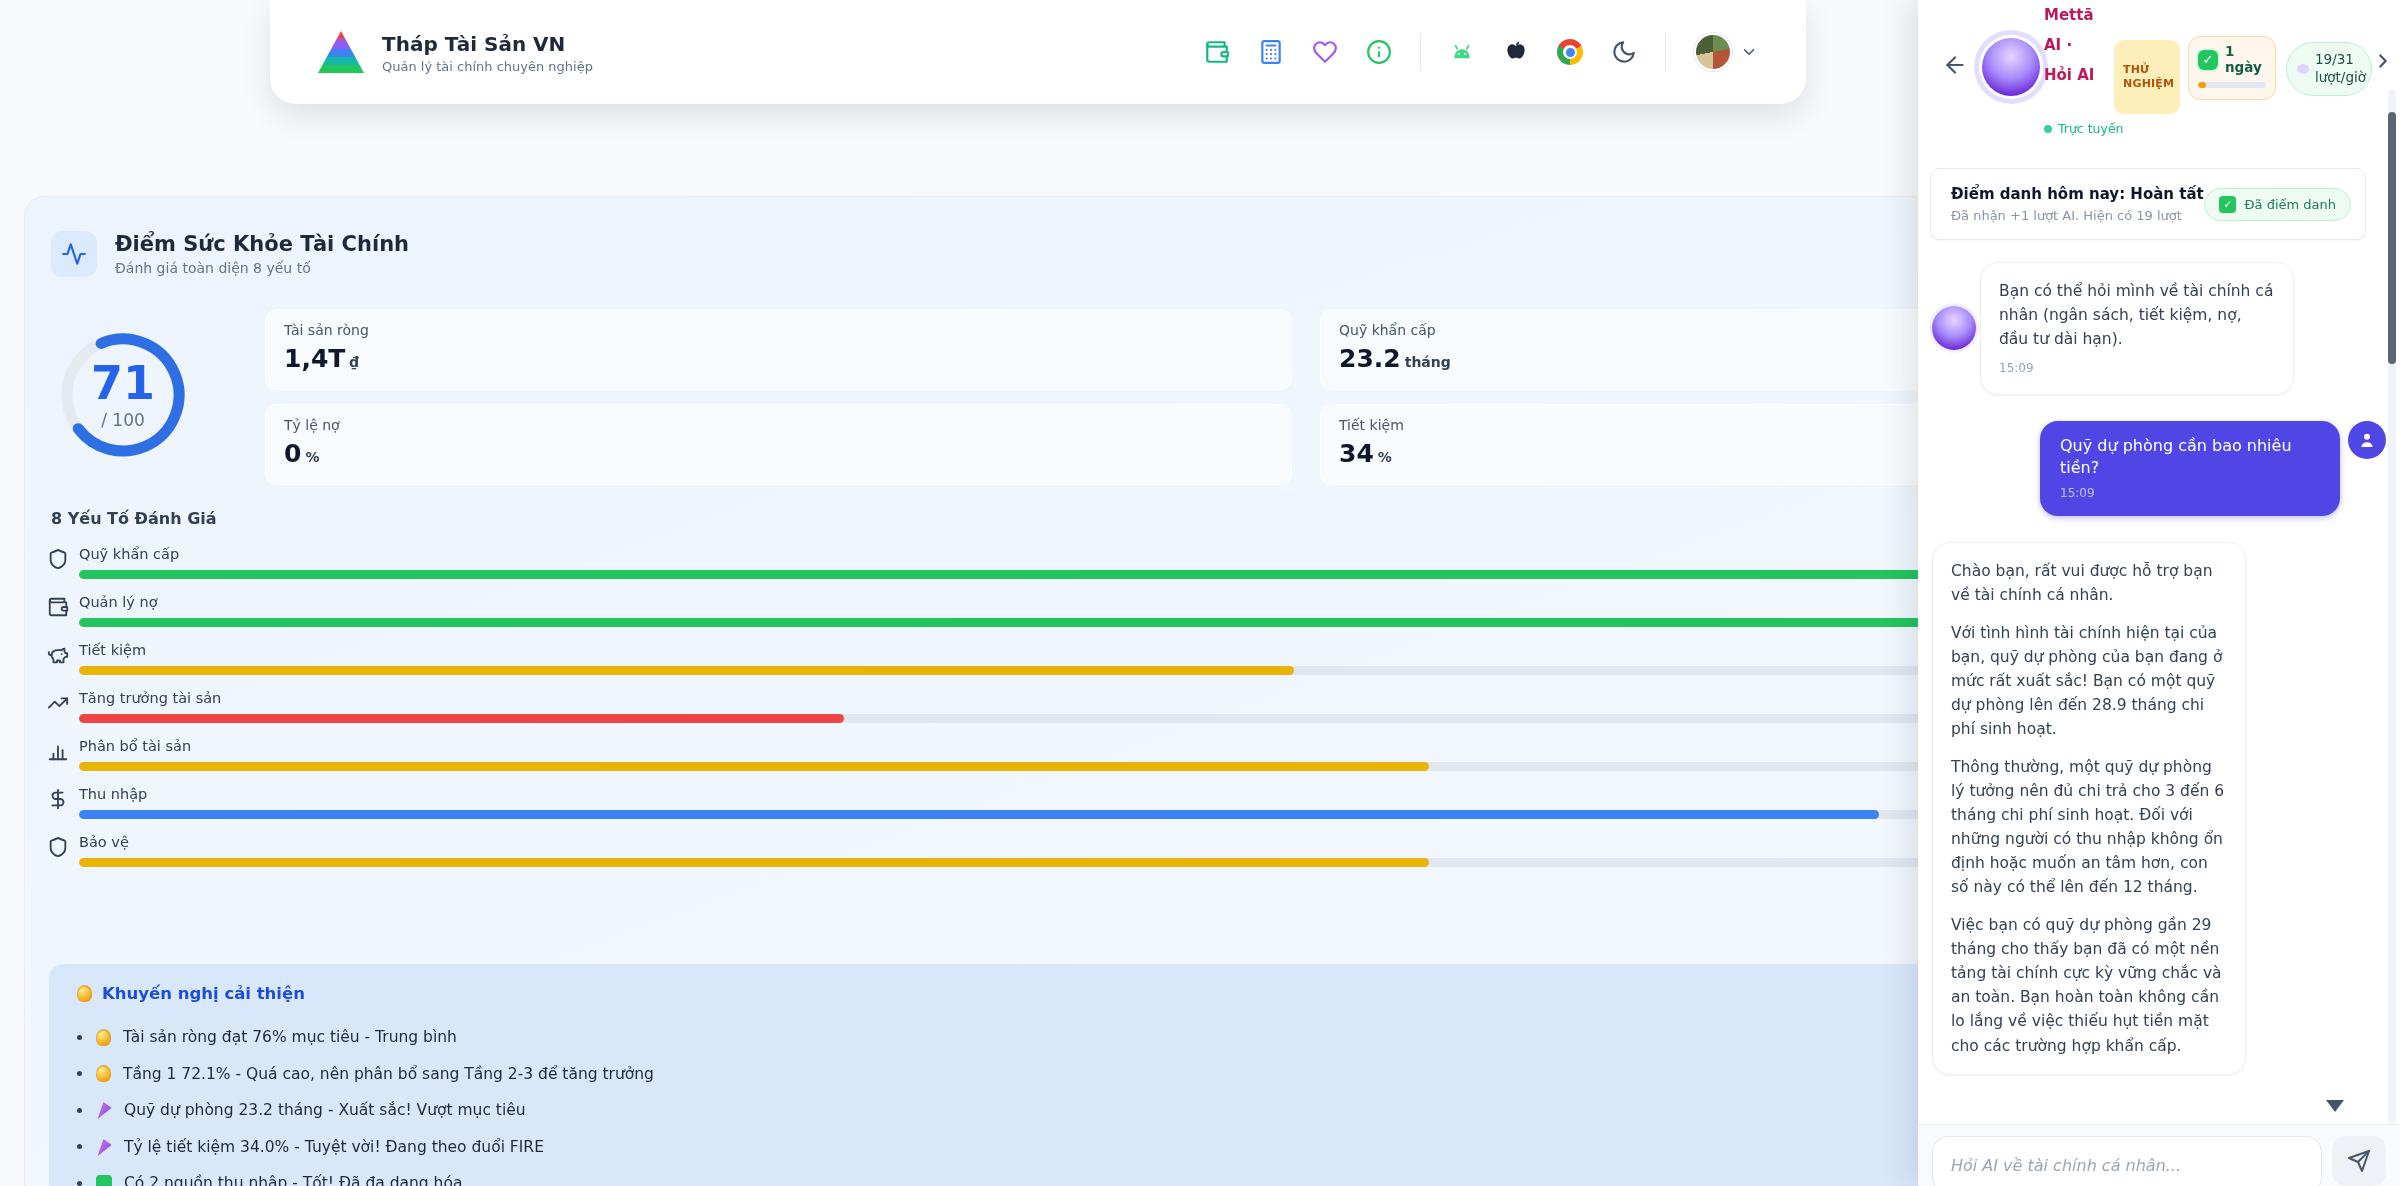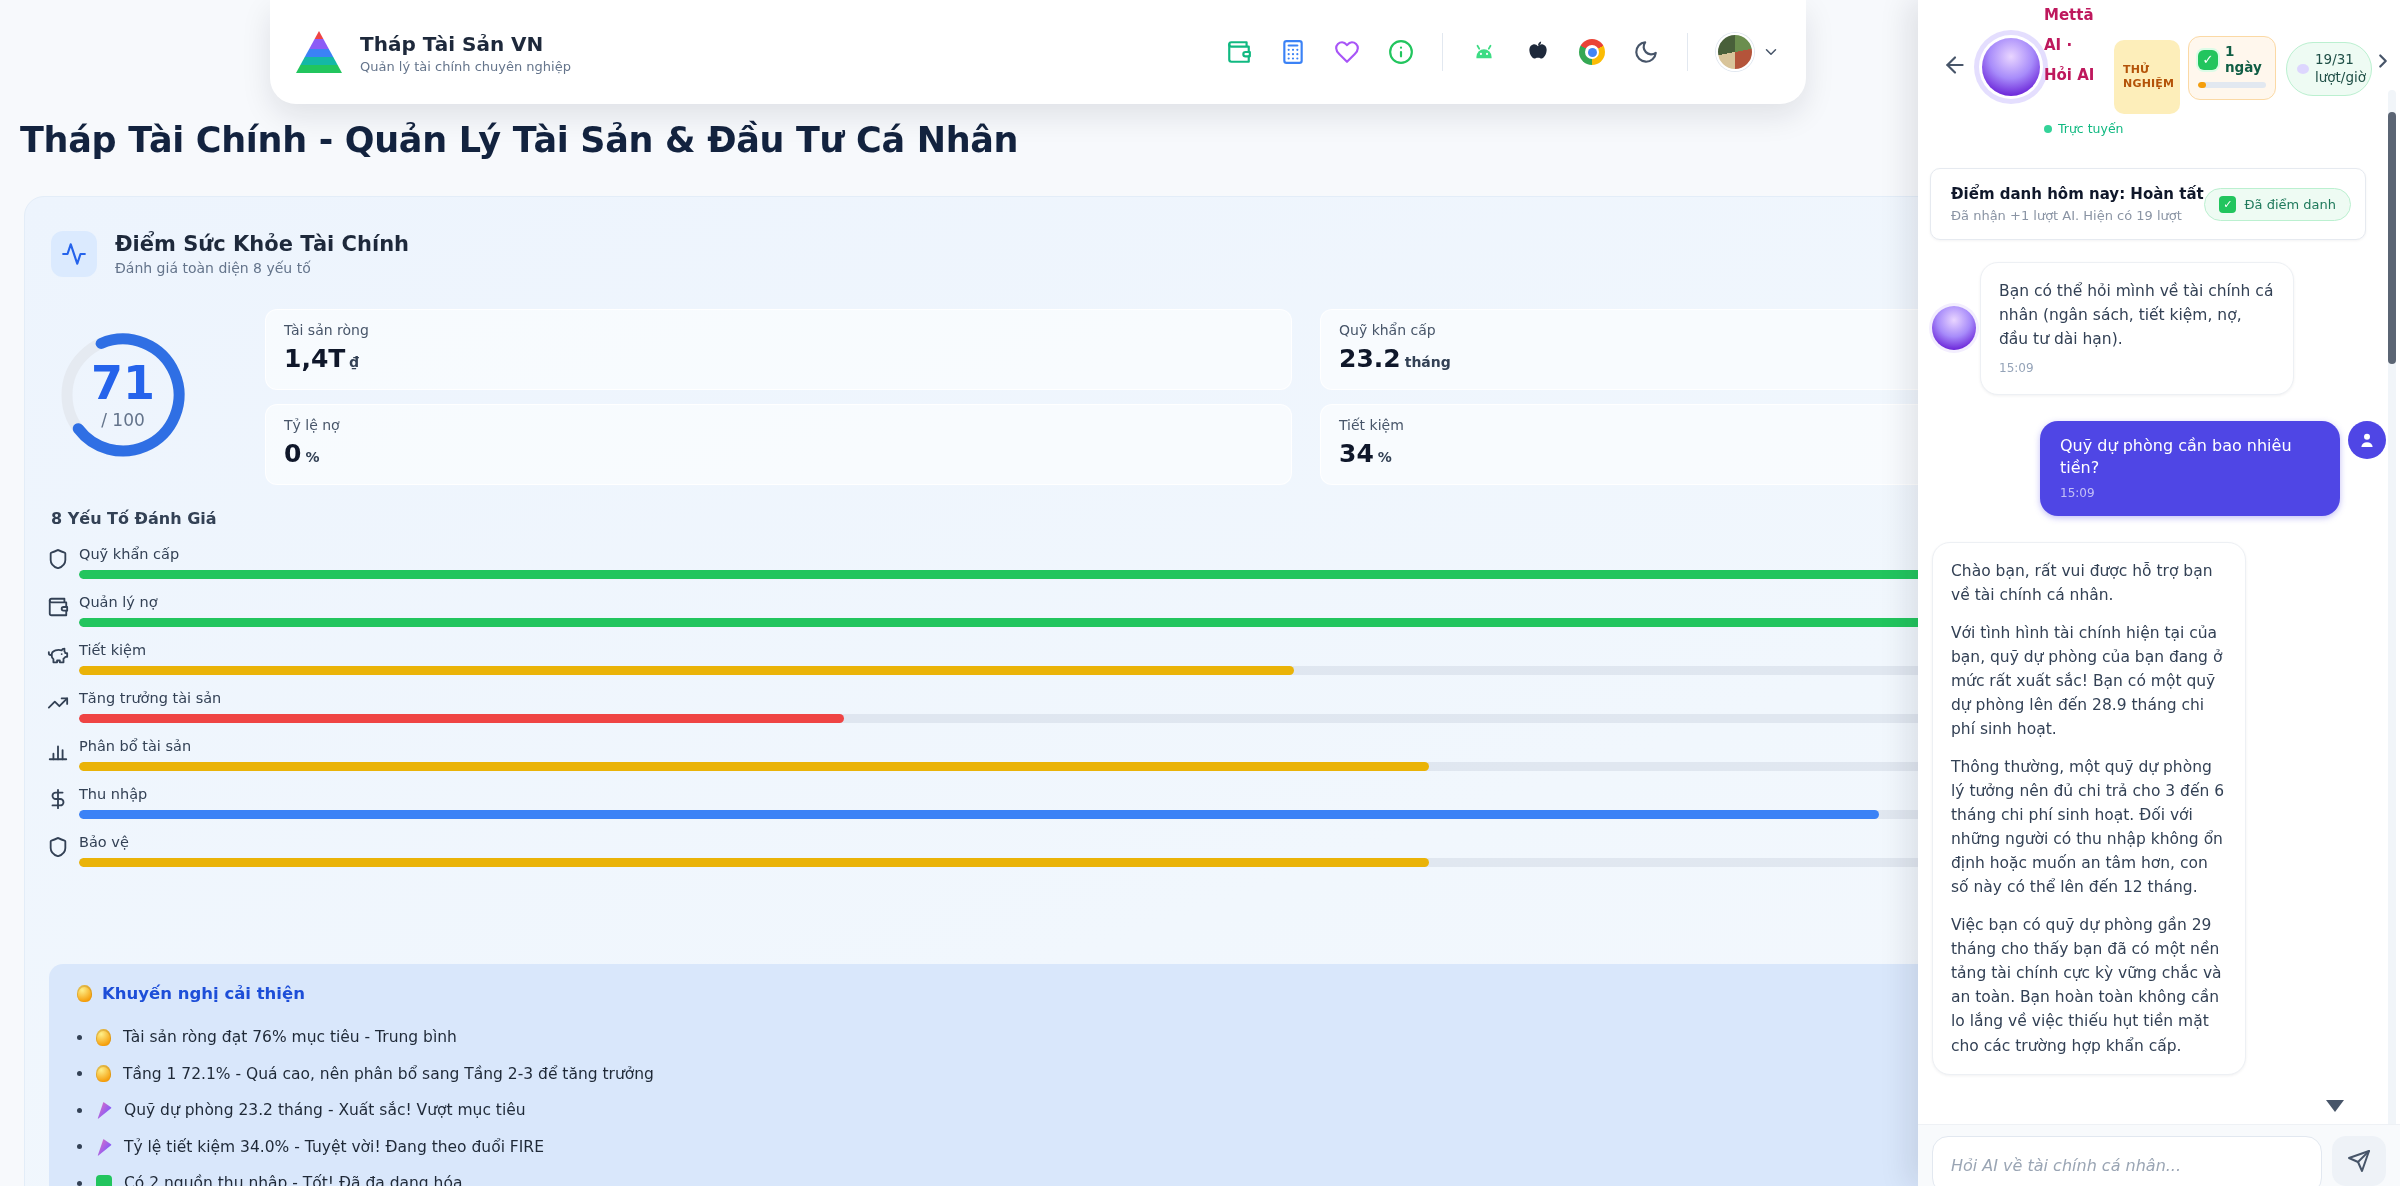--- a/index.html
+++ b/index.html
@@ -8,21 +8,21 @@
     font-family:"DejaVu Sans","Liberation Sans",sans-serif;
     background:#f7f9fc; color:#1e293b; position:relative;
   }
   .page { position:absolute; inset:0; }
 
   
   .top-header {
     position:absolute; left:270px; top:0; width:1536px; height:104px;
     background:#fff; border-radius:0 0 26px 26px;
     box-shadow:0 12px 30px rgba(15,23,42,.10);
-    display:flex; align-items:center; padding:0 26px; z-index:5;
+    display:flex; align-items:center; padding:0 48px; z-index:5;
   }
   .logo-pyramid {
     width:46px; height:42px; margin-right:18px; flex:0 0 auto;
     clip-path:polygon(50% 0,100% 100%,0 100%);
     background:linear-gradient(180deg,#ef4444 0 20%,#8b5cf6 20% 42%,#3b82f6 42% 62%,#14b8a6 62% 80%,#22c55e 80% 100%);
   }
   .brand-title { font-size:20px; font-weight:700; color:#1e293b; line-height:1.3; }
   .brand-sub { font-size:13px; color:#64748b; margin-top:2px; }
   .header-icons { margin-left:auto; display:flex; align-items:center; gap:28px; }
   .hicon { width:26px; height:26px; display:inline-flex; cursor:pointer; }
@@ -236,21 +236,20 @@
           <span class="header-avatar"></span>
           <span class="hicon" style="color: rgb(71, 85, 105); width: 18px; height: 18px;">
             <svg viewBox="0 0 24 24" fill="none" stroke="currentColor" stroke-width="2" stroke-linecap="round" stroke-linejoin="round">
               <path d="m6 9 6 6 6-6"></path>
             </svg>
           </span>
         </div>
       </div>
   </header>
 
-  <h1 class="page-title">Tháp Tài Chính - Quản Lý Tài Sản &amp; Đầu Tư Cá Nhân</h1>
 
   <section class="health-card">
     <div class="hc-head">
       <div class="hc-badge">
         <svg viewBox="0 0 24 24" fill="none" stroke="currentColor" stroke-width="2" stroke-linecap="round" stroke-linejoin="round">
             <path d="M22 12h-4l-3 9L9 3l-3 9H2"></path>
           </svg>
       </div>
       <div>
         <div class="hc-title">Điểm Sức Khỏe Tài Chính</div>

